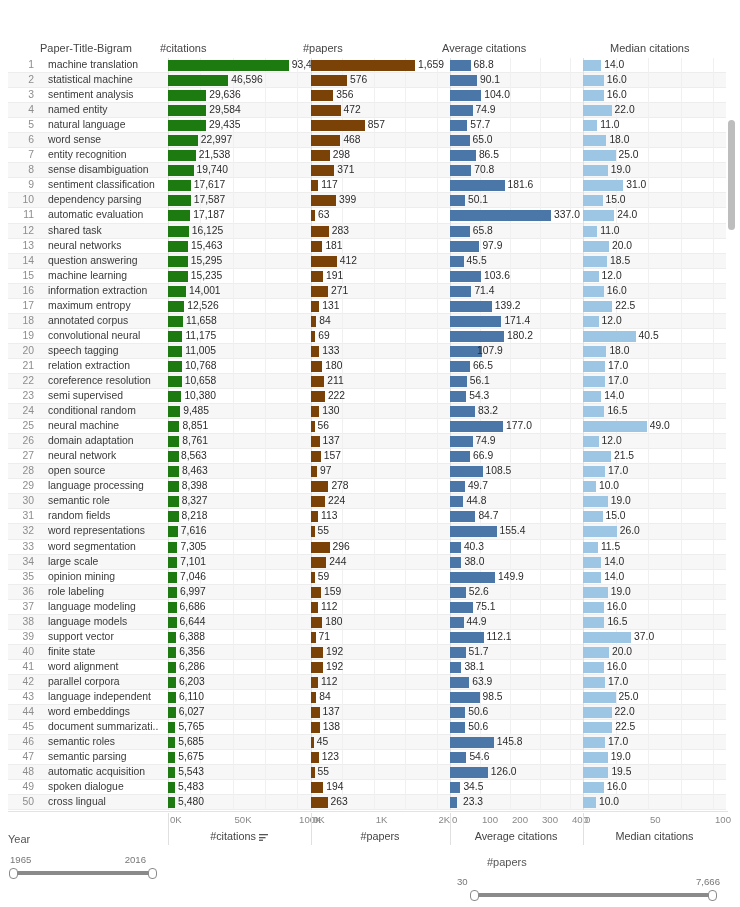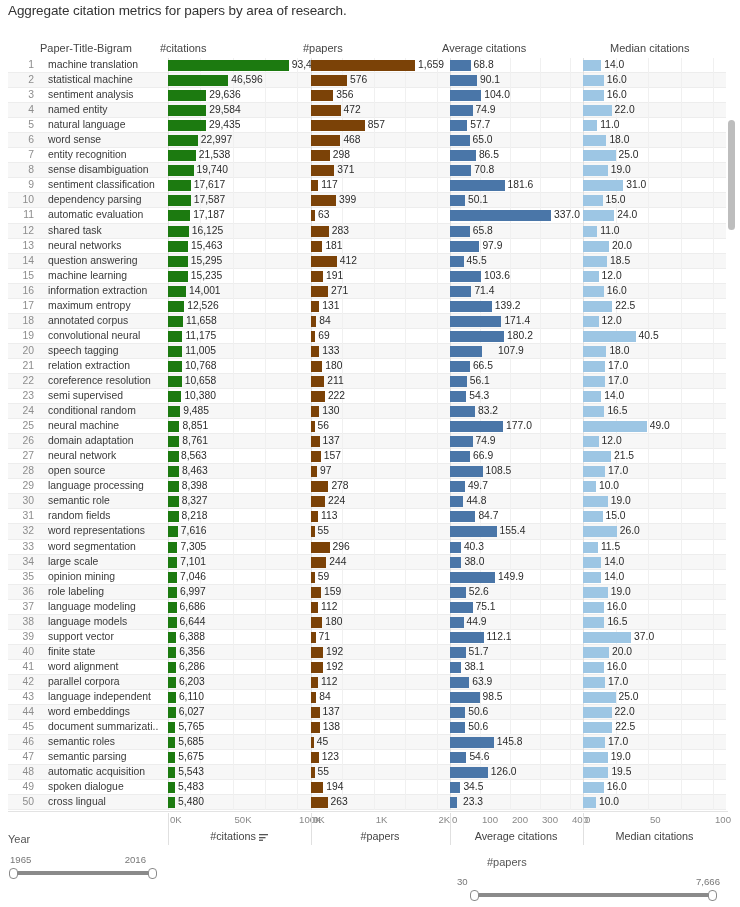--- a/index.html
+++ b/index.html
@@ -132,21 +132,20 @@
     letter-spacing: 1px; line-height: 1;
     font-family: "DejaVu Sans", sans-serif;
     white-space: nowrap;
   }
 </style>
 </head>
 <body>
 
 <div id="root">
 
-  <div class="hdr-title">Aggregate citation metrics for papers by area of research.</div>
 
   <div class="colhdr-band">
     <div class="colhdr" style="left:32px">Paper-Title-Bigram</div>
     <div class="colhdr" style="left:152px">#citations</div>
     <div class="colhdr" style="left:295px">#papers</div>
     <div class="colhdr" style="left:434px">Average citations</div>
     <div class="colhdr" style="left:602px">Median citations</div>
   </div>
 
   <div class="table-wrap">
@@ -932,21 +931,21 @@
             <div class="bar c-brown" style="width:8.3px"></div>
             <div class="bar-val" style="left:11.3px">133</div>
           </div>
           <div class="panel p-avg">
             <div class="panel-sep" style="left:0"></div>
             <div class="gridline" style="left:30.0px"></div>
             <div class="gridline" style="left:60.0px"></div>
             <div class="gridline" style="left:90.0px"></div>
             <div class="gridline" style="left:120.0px"></div>
             <div class="bar c-blue" style="width:32.4px"></div>
-            <div class="bar-val" style="left:48px">107.9</div>
+            <div class="bar-val" style="left:27px">107.9</div>
           </div>
           <div class="panel p-med">
             <div class="panel-sep" style="left:0"></div>
             <div class="gridline" style="left:32.5px"></div>
             <div class="gridline" style="left:65.0px"></div>
             <div class="gridline" style="left:97.5px"></div>
             <div class="gridline" style="left:130.0px"></div>
             <div class="bar c-lblue" style="width:23.4px"></div>
             <div class="bar-val" style="left:26.4px">18.0</div>
           </div>

